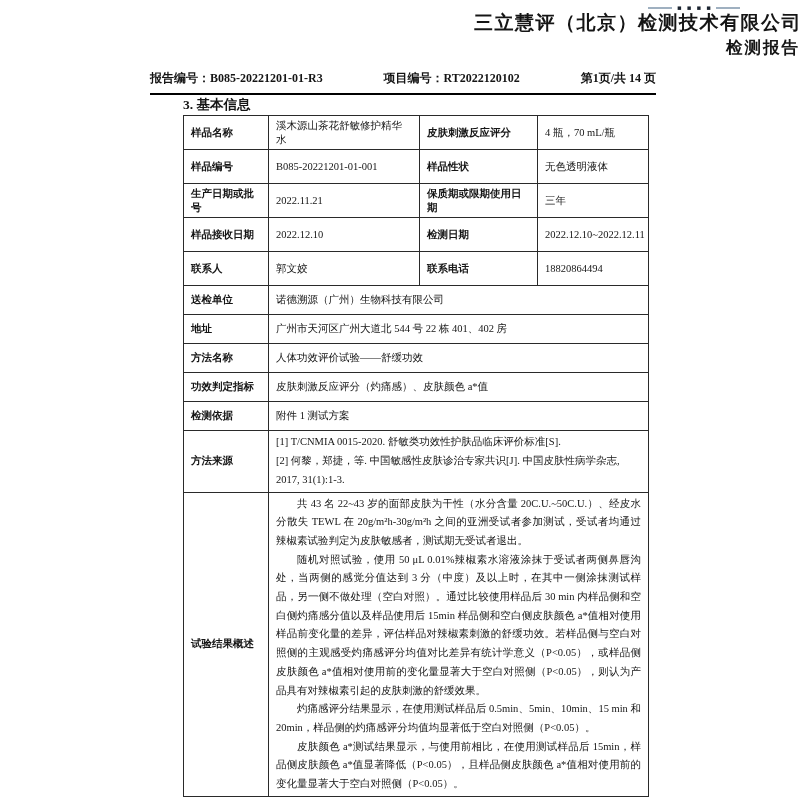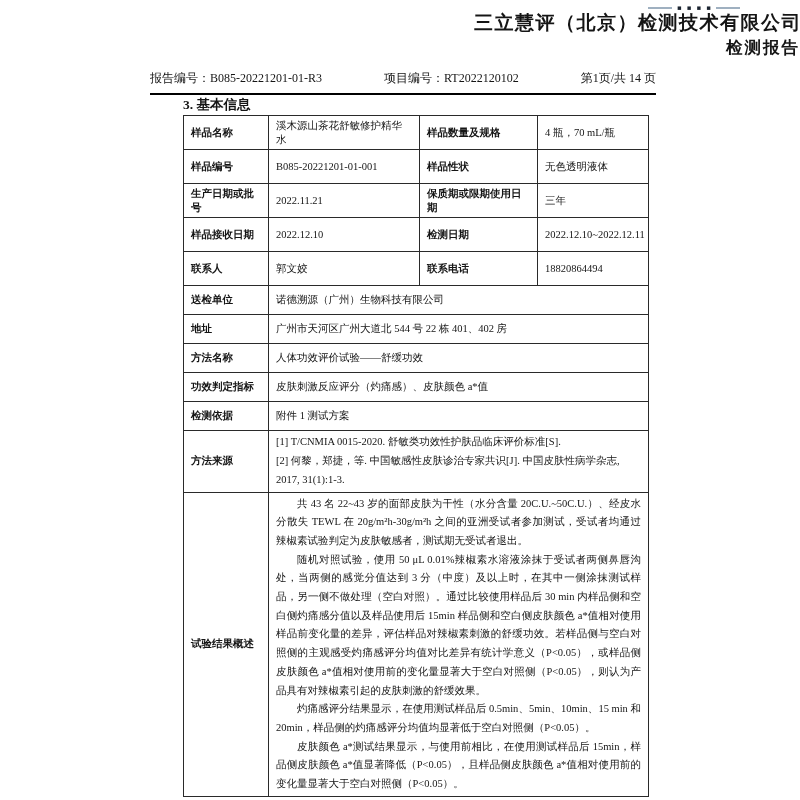--- a/index.html
+++ b/index.html
@@ -32,21 +32,21 @@
   }
   .report-title {
     position: absolute; top: 37px; left: 0; width: 100%;
     text-align: right; font-size: 16.5px; font-weight: bold;
     letter-spacing: 2px; margin: 0;
   }
 
   .meta-row {
     position: absolute; top: 70px; left: 150px; width: 506px;
     display: flex; justify-content: space-between; align-items: baseline;
-    font-size: 12px; font-weight: normal;
+    font-size: 12px; font-weight: bold;
     border-bottom: 2.5px solid #000;
     padding-bottom: 6px;
   }
 
   .section-title {
     position: absolute; top: 96px; left: 183px;
     font-size: 13.5px; font-weight: bold; margin: 0;
   }
 
   table.info {
@@ -100,21 +100,21 @@
   <colgroup>
     <col style="width:85px">
       <col style="width:151px">
       <col style="width:118px">
       <col style="width:111px">
   </colgroup>
   <tbody>
     <tr class="r-top">
       <td class="lbl">样品名称</td>
       <td class="val">溪木源山茶花舒敏修护精华水</td>
-      <td class="lbl">样品数量及规格</td>
+      <td class="lbl">皮肤刺激反应评分</td>
       <td class="val">4 瓶，70 mL/瓶</td>
     </tr>
     <tr class="r-top">
       <td class="lbl">样品编号</td>
       <td class="val">B085-20221201-01-001</td>
       <td class="lbl">样品性状</td>
       <td class="val">无色透明液体</td>
     </tr>
     <tr class="r-top">
       <td class="lbl">生产日期或批号</td>

